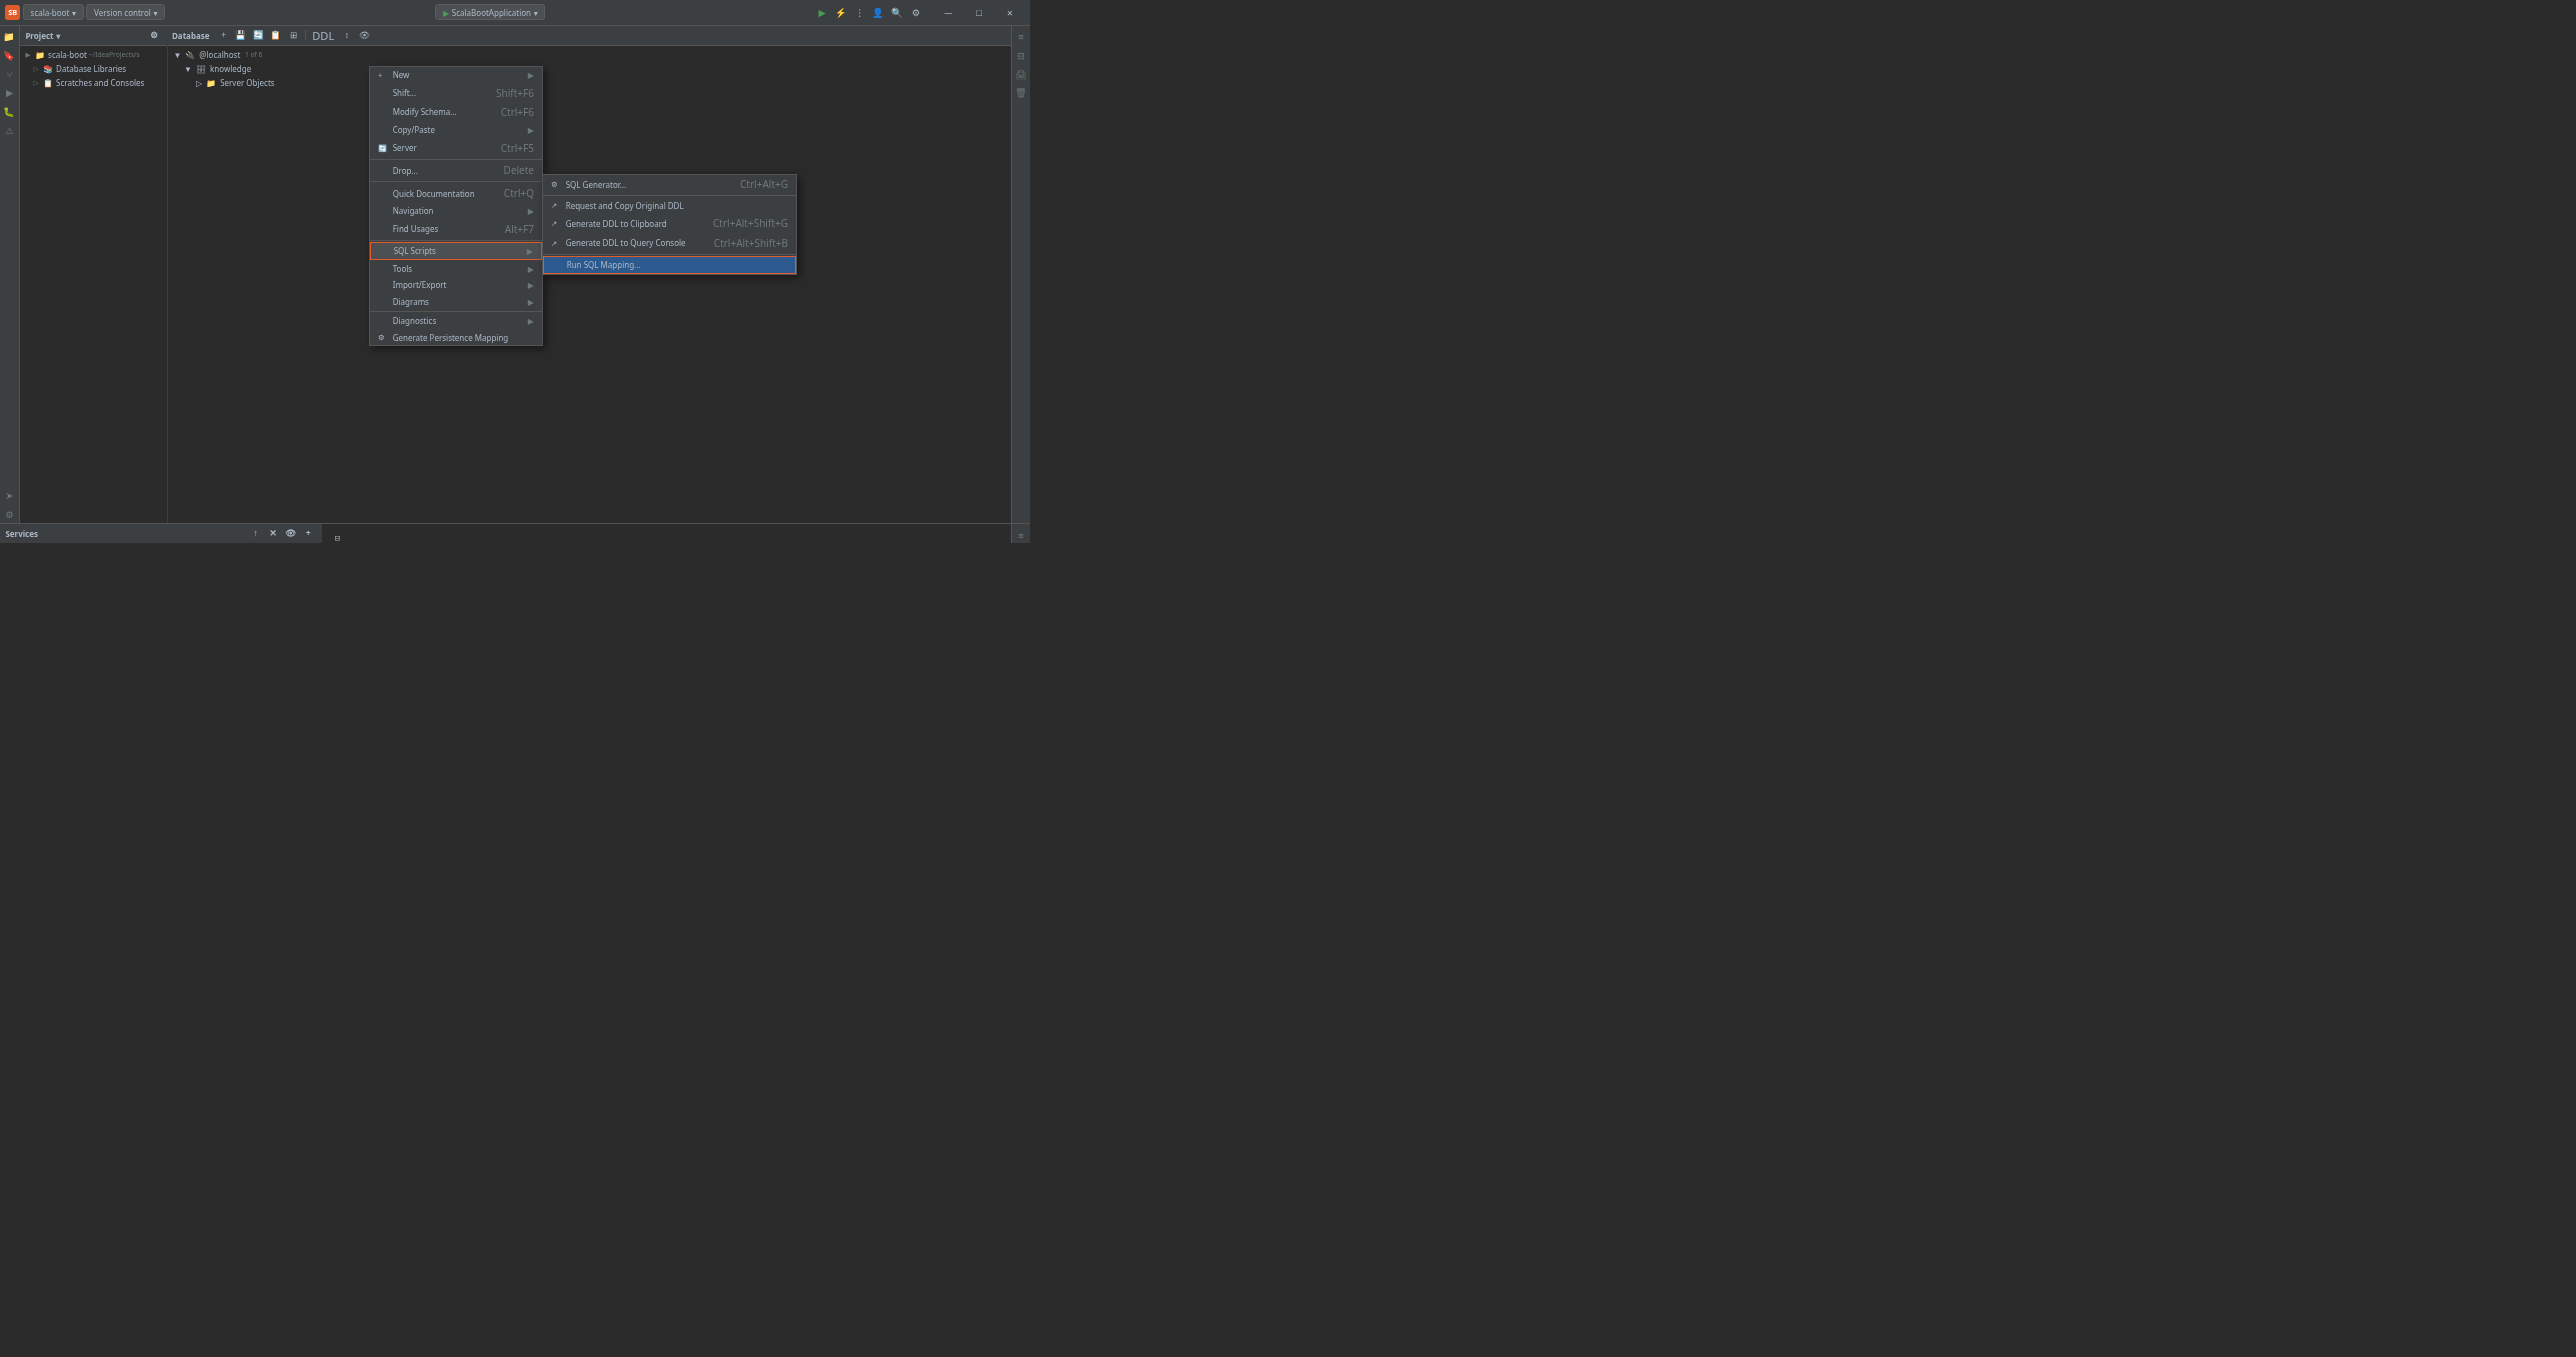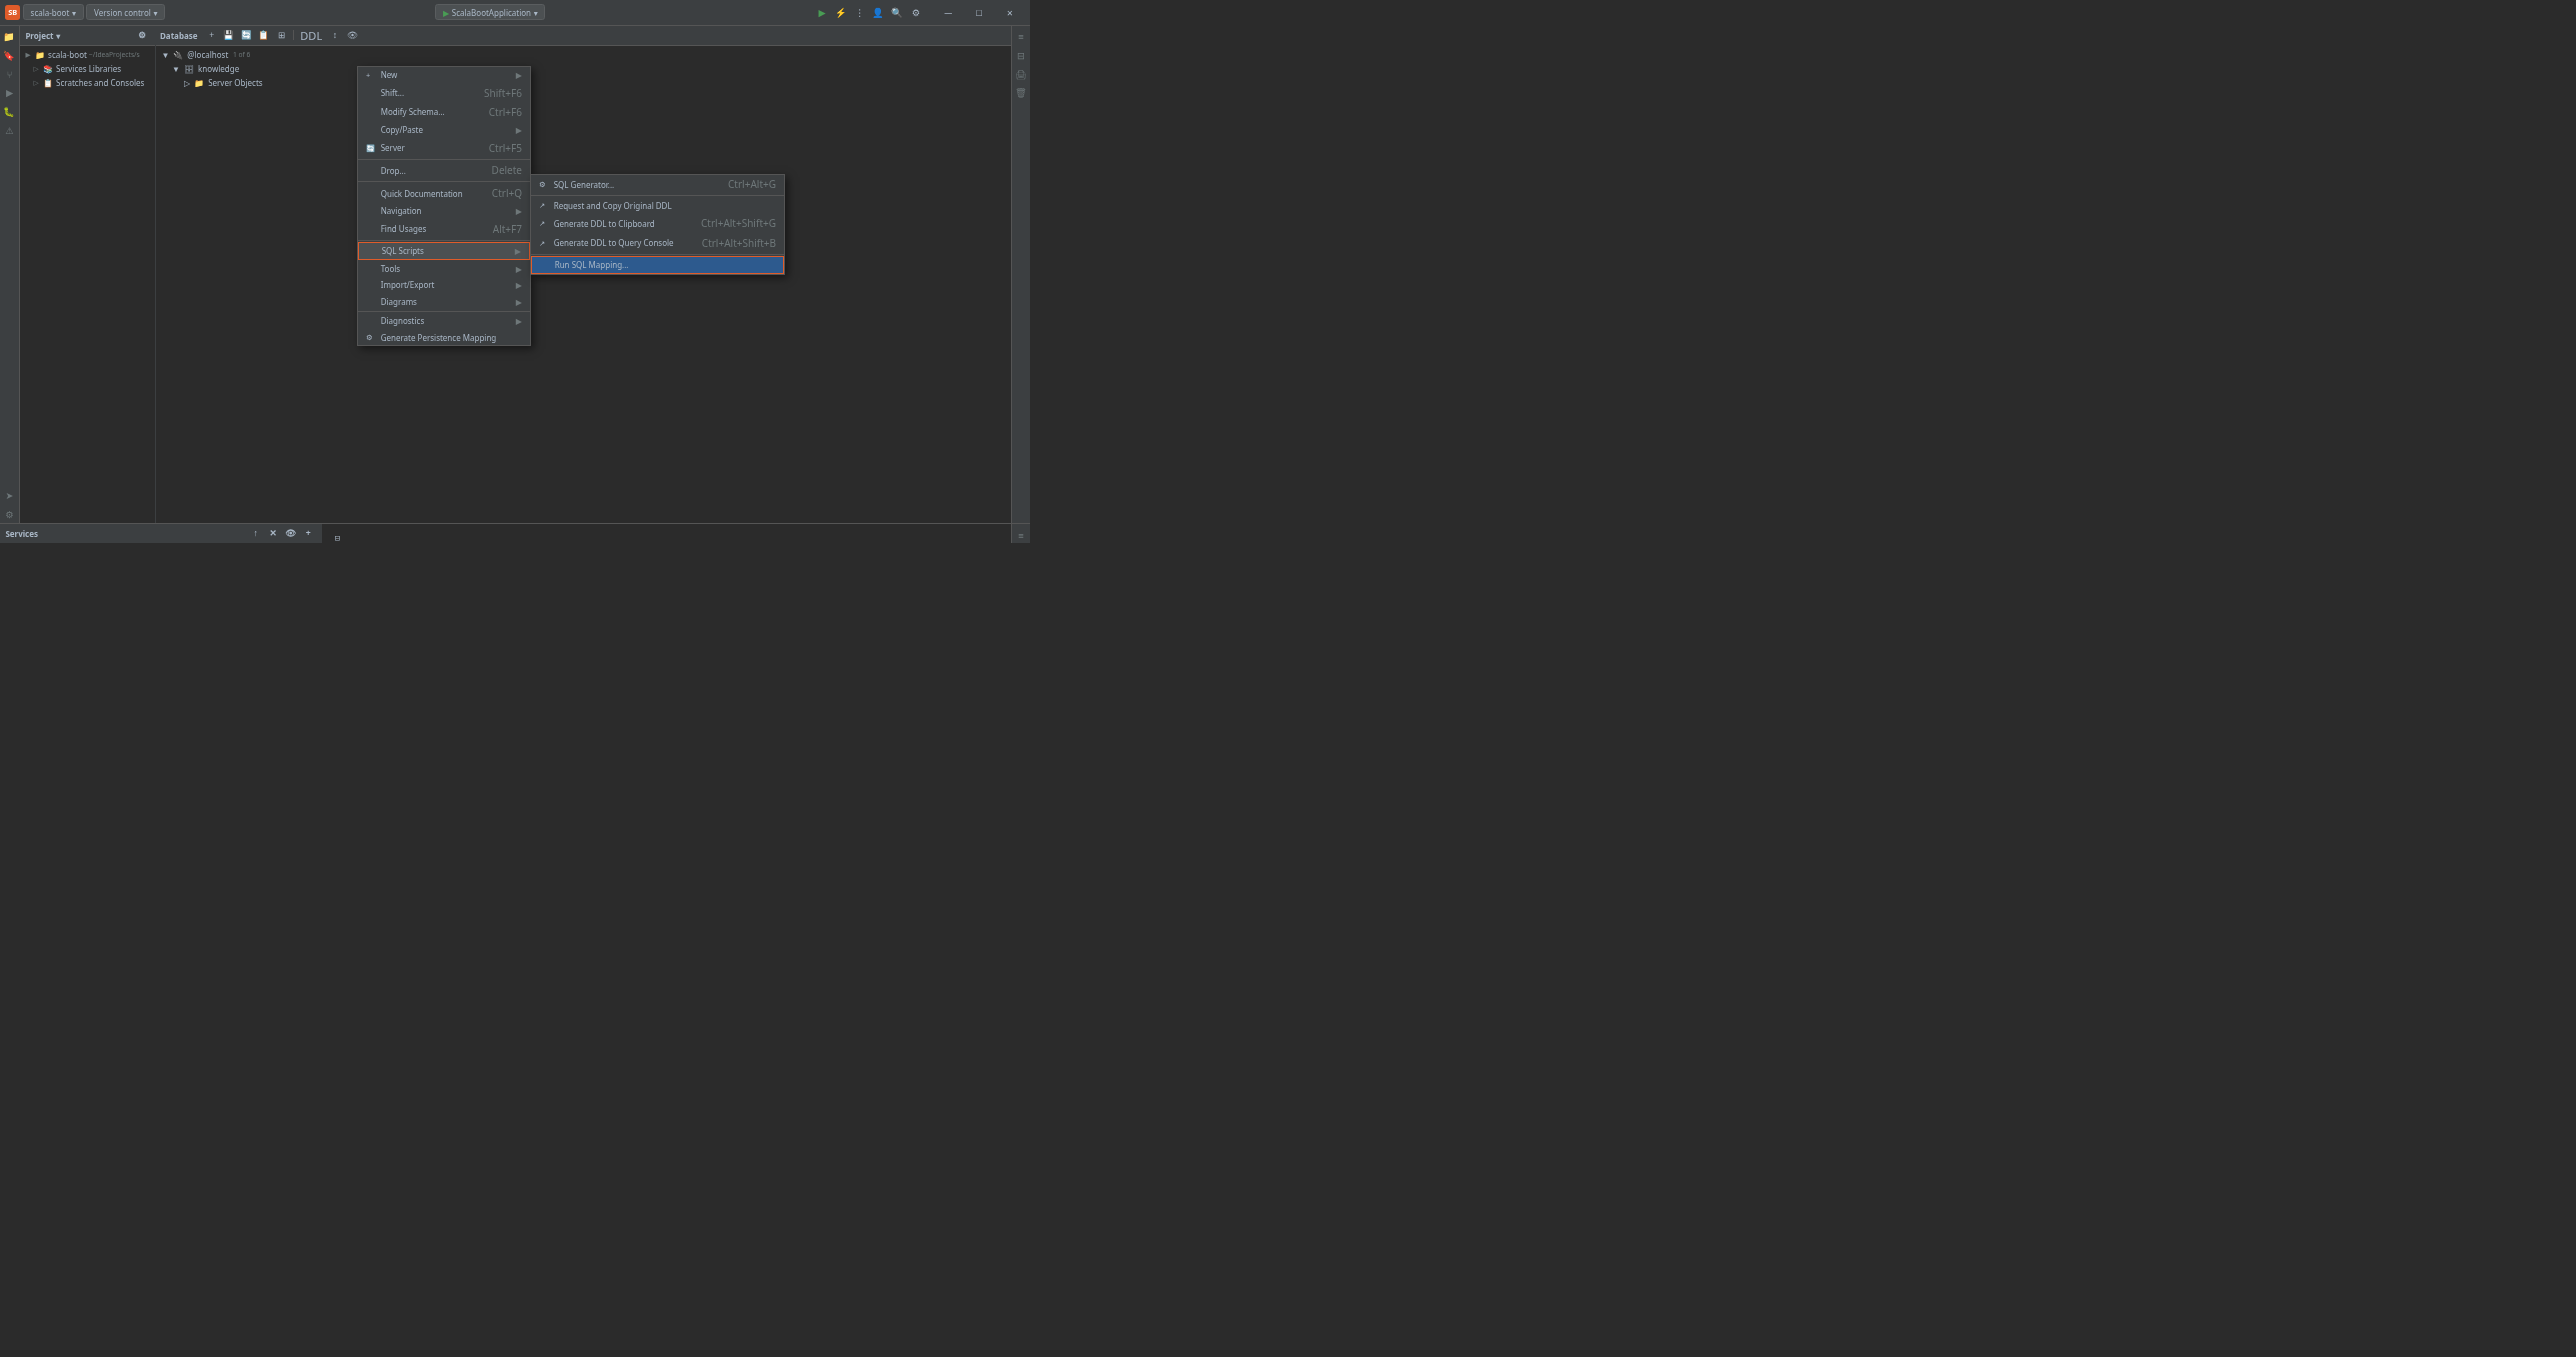--- a/index.html
+++ b/index.html
@@ -127,21 +127,21 @@
       justify-content: center;
       cursor: pointer;
       color: #6e7779;
       font-size: 9.4px;
       border-radius: 2px;
     }
     .side-icon.active { color: #4da1f5; }
 
     
     .project-panel {
-      width: 136px;
+      width: 148px;
       background: #2b2b2b;
       border-right: 0.7px solid #3c3f41;
       display: flex;
       flex-direction: column;
     }
     .panel-header {
       height: 20px;
       background: #3c3f41;
       display: flex;
       align-items: center;
@@ -433,21 +433,21 @@
     <div class="db-tree">
       <div class="tree-item">
         <span class="tree-arrow">▶</span>
         <span class="tree-icon">📁</span>
         <span>scala-boot</span>
         <span style="color:#6e7779;font-size:6.7px;"> ~/IdeaProjects/s</span>
       </div>
       <div class="tree-item indent-1">
         <span class="tree-arrow">▷</span>
         <span class="tree-icon">📚</span>
-        <span>Services Libraries</span>
+        <span>Database Libraries</span>
       </div>
       <div class="tree-item indent-1">
         <span class="tree-arrow">▷</span>
         <span class="tree-icon">📋</span>
         <span>Scratches and Consoles</span>
       </div>
     </div>
   </div>
 
   <div class="db-panel">

